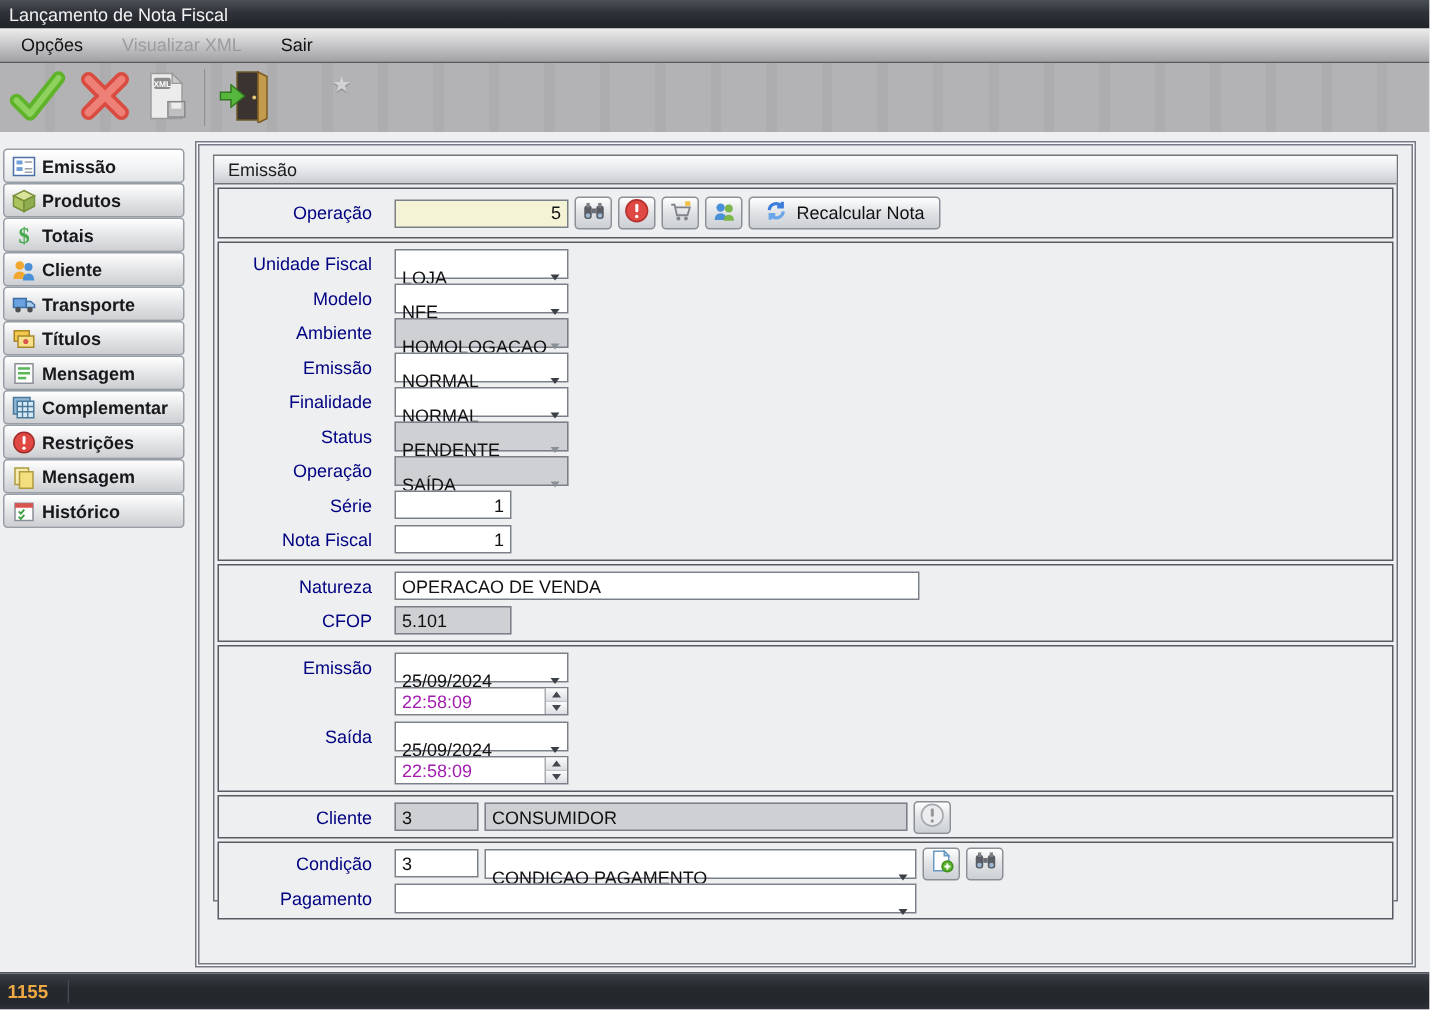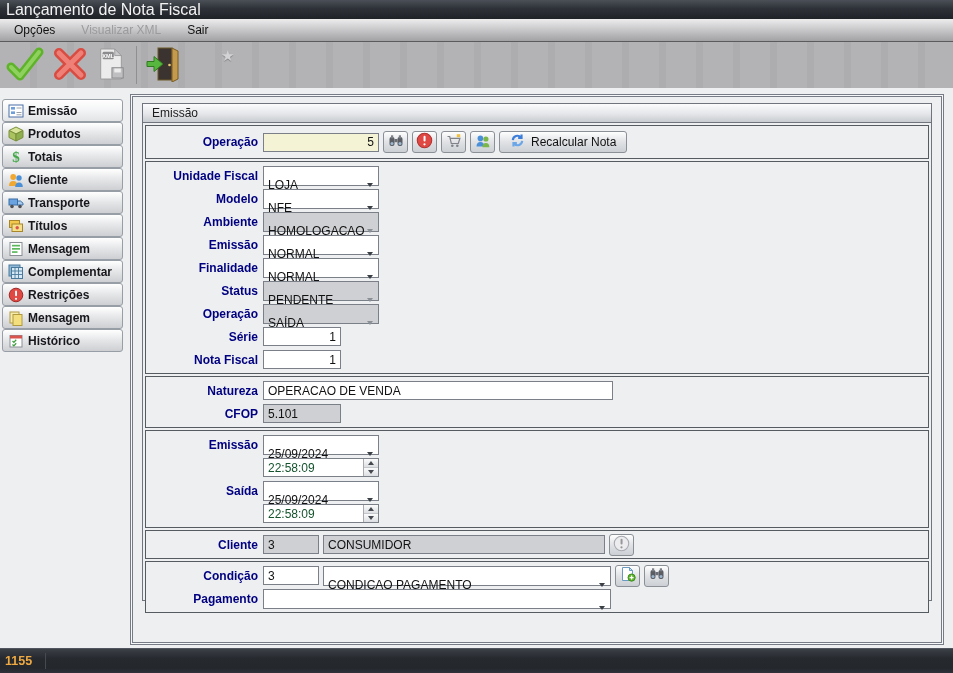--- a/index.html
+++ b/index.html
@@ -3,21 +3,21 @@
 <meta charset="utf-8">
 <style>
   * { box-sizing: border-box; margin: 0; padding: 0; }
   html,body { width: 953px; height: 673px; overflow: hidden; }
   body { font-family: "Liberation Sans", sans-serif; background: #edeff1; }
   .window { position: relative; width: 953px; height: 673px; background: #edeff1; }
 
   
   .titlebar { height: 19px; background: linear-gradient(#4b5058, #2e3238 45%, #1f2227);
               display: flex; align-items: center; }
-  .title-text { color: #f2f2f2; font-size: 16px; padding-left: 6px; }
+  .title-text { color: #f2f2f2; font-size: 12px; padding-left: 6px; }
 
   
   .menubar { height: 23px; background: linear-gradient(#ededee, #c3c3c5 55%, #a2a2a5);
              border-bottom: 1px solid #5b5b5e; display: flex; align-items: center; padding-left: 5px; }
   .menu-item { font-size: 12px; color: #111; padding: 0 9px; margin-right: 8px; cursor: default; }
   .menu-item.disabled { color: #9b9b9e; }
 
   
   .toolbar { height: 46px;
              background: repeating-linear-gradient(90deg, #b3b3b5 0 30px, #adadaf 30px 37px);
@@ -48,22 +48,22 @@
   .groupbox { margin: 6px 9px; height: 498px; border: 1px solid #70757d; background: #edeff1; }
   .group-header { height: 19px; background: linear-gradient(#fcfcfd, #e4e6e9 55%, #c9ccd0);
                   border-bottom: 1px solid #70757d; display: flex; align-items: center;
                   padding-left: 9px; font-size: 12px; color: #1c1c1c; }
 
   .section { border: 1px solid #565b62; margin: 2px 2px 0 2px; padding: 2px 0; background: #edeff1; }
   .section.s1 { padding: 3px 0; }
   .row { height: 23px; display: flex; align-items: center; }
   .row.tall { height: 26px; }
 
-  .lbl { width: 117px; flex-shrink: 0; text-align: right; padding-right: 5px;
-         font-weight: bold; font-size: 12px; color: #000080; }
+  .lbl { width: 117px; flex-shrink: 0; text-align: right; padding-right: 15px;
+         font-weight: normal; font-size: 12px; color: #000080; }
 
   .input { height: 19px; border: 1px solid #7b8088; background: #fff; color: #111;
            font-size: 12px; font-family: inherit; padding: 0 4px; }
   .input.num { text-align: right; }
   .input.dis { background: #ced0d3; }
   .op-input { background: #f5f3d6; text-align: right; }
 
   .w56{width:56px} .w78{width:78px} .w116{width:116px} .w282{width:282px}
   .w288{width:288px} .w348{width:348px} .w350{width:350px}
   .ml4{margin-left:4px}
@@ -71,21 +71,21 @@
   .combo { height: 19px; border: 1px solid #7b8088; background: #fff; display: flex;
            align-items: center; justify-content: space-between; padding: 18px 3px 0 4px;
            font-size: 12px; color: #111; cursor: default; }
   .combo .cv { white-space: nowrap; overflow: hidden; }
   .caret { width: 0; height: 0; border-left: 3.5px solid transparent; border-right: 3.5px solid transparent;
            border-top: 4px solid #3a3f45; margin-right: 2px; flex-shrink: 0; }
   .combo.disabled { background: #ced0d3; }
   .combo.disabled .caret { border-top-color: #8b9097; }
 
   .timebox { height: 19px; width: 116px; border: 1px solid #7b8088; background: #fff;
-             display: flex; font-size: 12px; color: #14532d; }
+             display: flex; font-size: 12px; color: #a21caf; }
   .timebox .cv { flex: 1; padding: 2px 0 0 4px; }
   .spinner { width: 15px; border-left: 1px solid #a7abb1; display: flex; flex-direction: column; }
   .sp { flex: 1; display: flex; align-items: center; justify-content: center;
         background: linear-gradient(#fbfbfc, #dcdee1); border: none; padding: 0; }
   .sp + .sp { border-top: 1px solid #c3c6ca; }
   .tri-up { width:0;height:0;border-left:3px solid transparent;border-right:3px solid transparent;
             border-bottom:4px solid #44484e; }
   .tri-dn { width:0;height:0;border-left:3px solid transparent;border-right:3px solid transparent;
             border-top:4px solid #44484e; }
 

